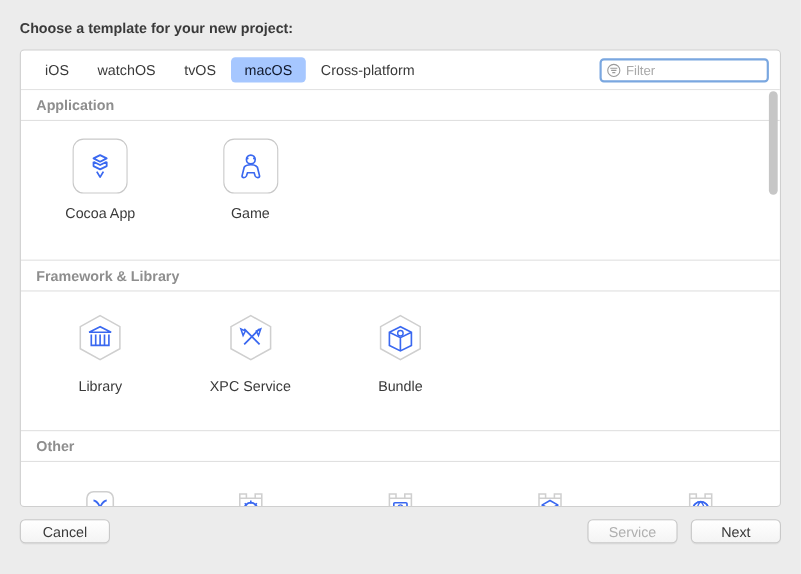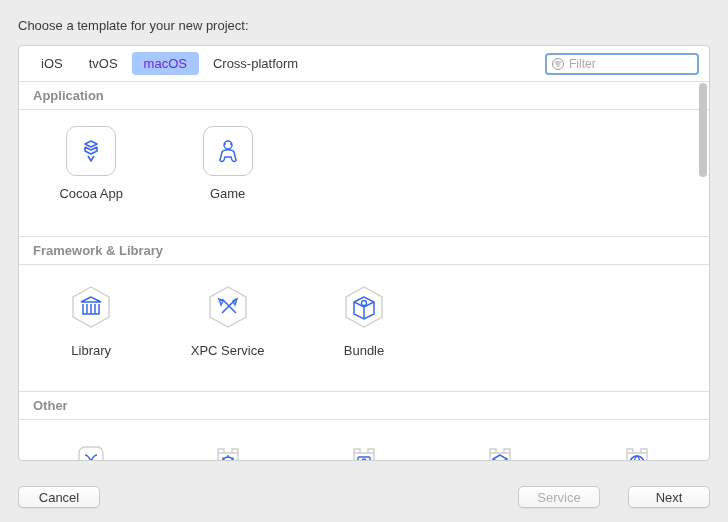--- a/index.html
+++ b/index.html
@@ -1,50 +1,51 @@
 <!DOCTYPE html>
 <html><head>
 <meta charset="utf-8">
 <style>
 *{box-sizing:border-box;margin:0;padding:0;font-family:-apple-system,BlinkMacSystemFont,"Helvetica Neue",sans-serif;font-size:13px;color:#3a3a3a;-webkit-font-smoothing:antialiased}
 body{width:728px;height:522px;background:#ececec;padding:18px;position:relative;overflow:hidden}
-.title{font-weight:400;margin-bottom:12px}
+.title{font-weight:700;margin-bottom:12px}
 .panel{background:#fff;border:1px solid #cfcfcf;border-radius:4px;height:416px;position:relative;overflow:hidden}
 .topbar{height:36px;border-bottom:1px solid #e0e0e0;display:flex;align-items:center;padding:0 10px;gap:2px}
 .tab{padding:4px 12px;border-radius:4px;cursor:default}
-.tab.sel{background:#a6c7ff;color:#6d28d9}
+.tab.sel{background:#a6c7ff;color:#0f172a}
 .spacer{flex:1}
 .filterwrap{position:relative}
 .filter{width:154px;height:22px;border:2px solid #7aa7e0;border-radius:4px;padding:2px 6px 2px 22px;outline:none;font-size:12px;color:#4d7c0f}
 .filter::placeholder{color:#a9a9a9}
 .ficon{position:absolute;left:6px;top:4px}
 .scroll{height:380px;overflow:hidden}
 .scrollbar{position:absolute;right:2px;top:37px;width:8px;height:94px;background:#c6c6c6;border-radius:4px}
 .section-head{background:#fff;border-top:1px solid #e0e0e0;border-bottom:1px solid #e0e0e0;padding:6px 14px;font-weight:600;color:#8e8e8e}
 .section-head:first-child{border-top:none}
 .grid{display:grid;grid-template-columns:repeat(5,1fr);padding:8px 4px}
 .cell{display:flex;flex-direction:column;align-items:center;justify-content:flex-start;padding:8px 4px 6px;border-radius:6px;text-align:right;min-height:110px}
 .cell.sel{background:#eaeaea}
 .iconbox{width:50px;height:50px;border:1px solid #c9c9c9;border-radius:10px;display:flex;align-items:center;justify-content:center;margin-bottom:10px;background:#fff}
 .iconbox.hex{border:none;position:relative;width:52px;height:52px;background:transparent}
 .label{white-space:pre-line;line-height:1.25}
-.footer{position:absolute;left:18px;right:18px;bottom:14px;display:flex;gap:28px}
+.footer{position:absolute;left:18px;right:18px;bottom:28px;display:flex;gap:12px}
 .btn{height:22px;min-width:82px;padding:0 18px;background:linear-gradient(#fff,#f4f4f4);border:1px solid #c9c9c9;border-radius:5px;box-shadow:0 1px 0 rgba(0,0,0,.05);font-size:13px;display:flex;align-items:center;justify-content:center}
 .btn.dis{color:#b0b0b0}
 svg{display:block}
 .outrow .iconbox{border:none;background:transparent}
 </style>
 </head>
 <body>
 
 <div class="title">Choose a template for your new project:</div>
 
 <div class="panel">
   <div class="topbar">
     <div class="tab">iOS</div>
+    <div class="tab">watchOS</div>
     <div class="tab">tvOS</div>
     <div class="tab sel">macOS</div>
     <div class="tab">Cross-platform</div>
     <div class="spacer"></div>
     <div class="filterwrap">
       <span class="ficon">
         <svg width="14" height="14" viewBox="0 0 14 14">
             <circle cx="7" cy="7" r="5.5" fill="none" stroke="#9a9a9a" stroke-width="1"></circle>
             <path d="M3.8 5h6.4M4.6 7h4.8M5.6 9h2.8" stroke="#9a9a9a" stroke-width="1" fill="none"></path>
           </svg>

